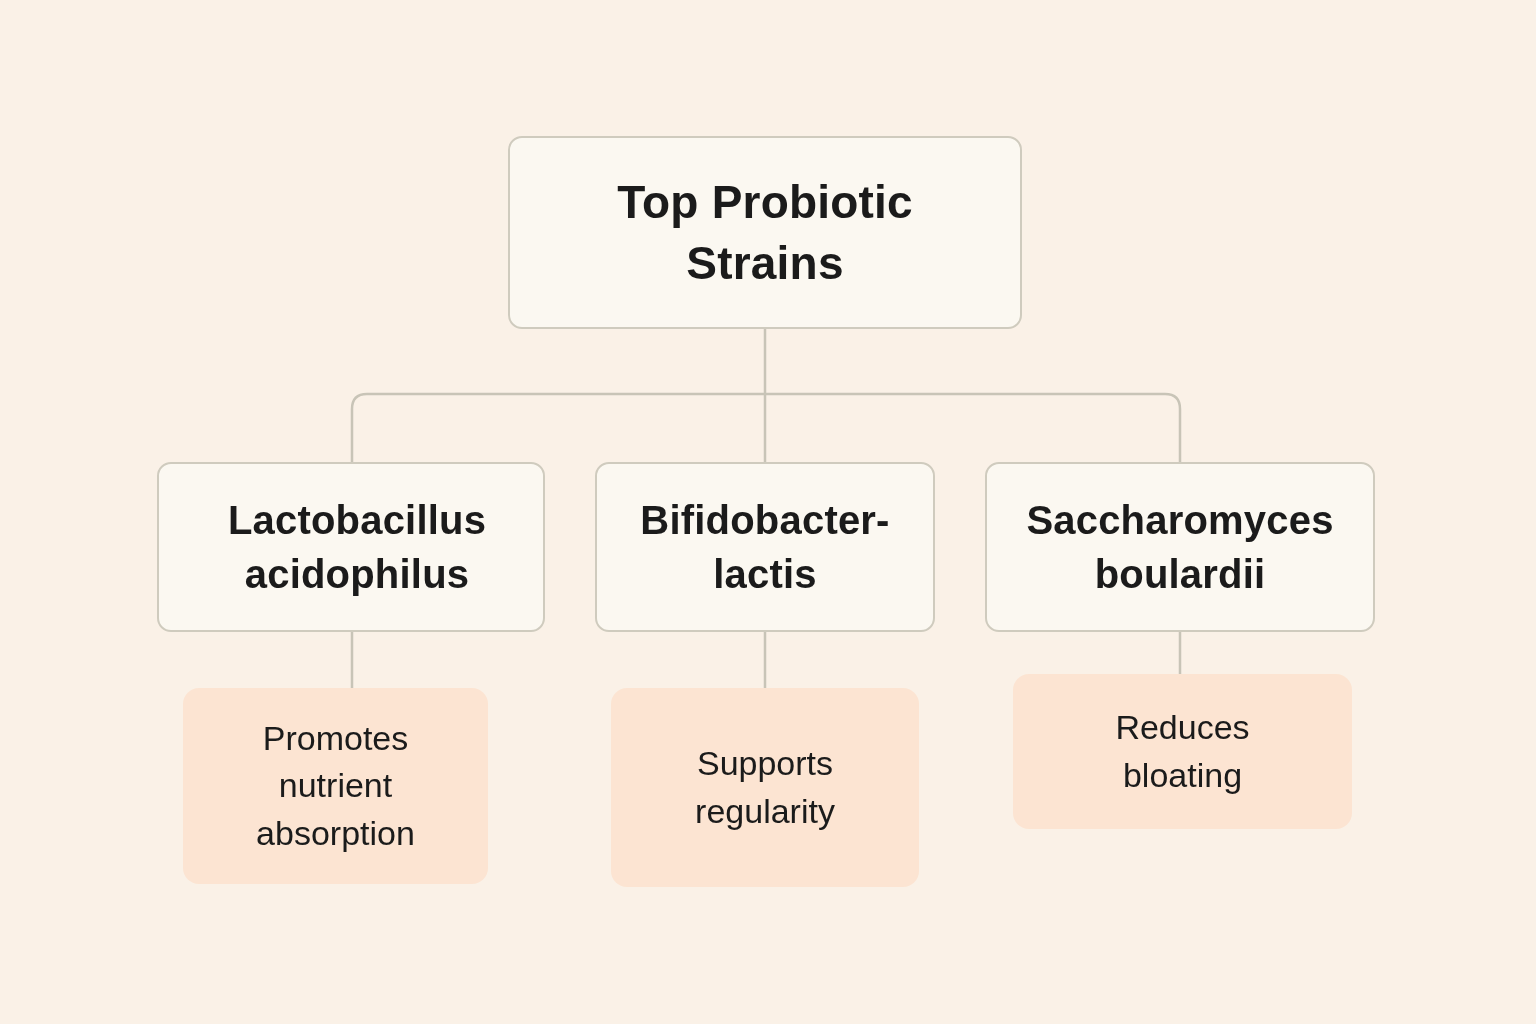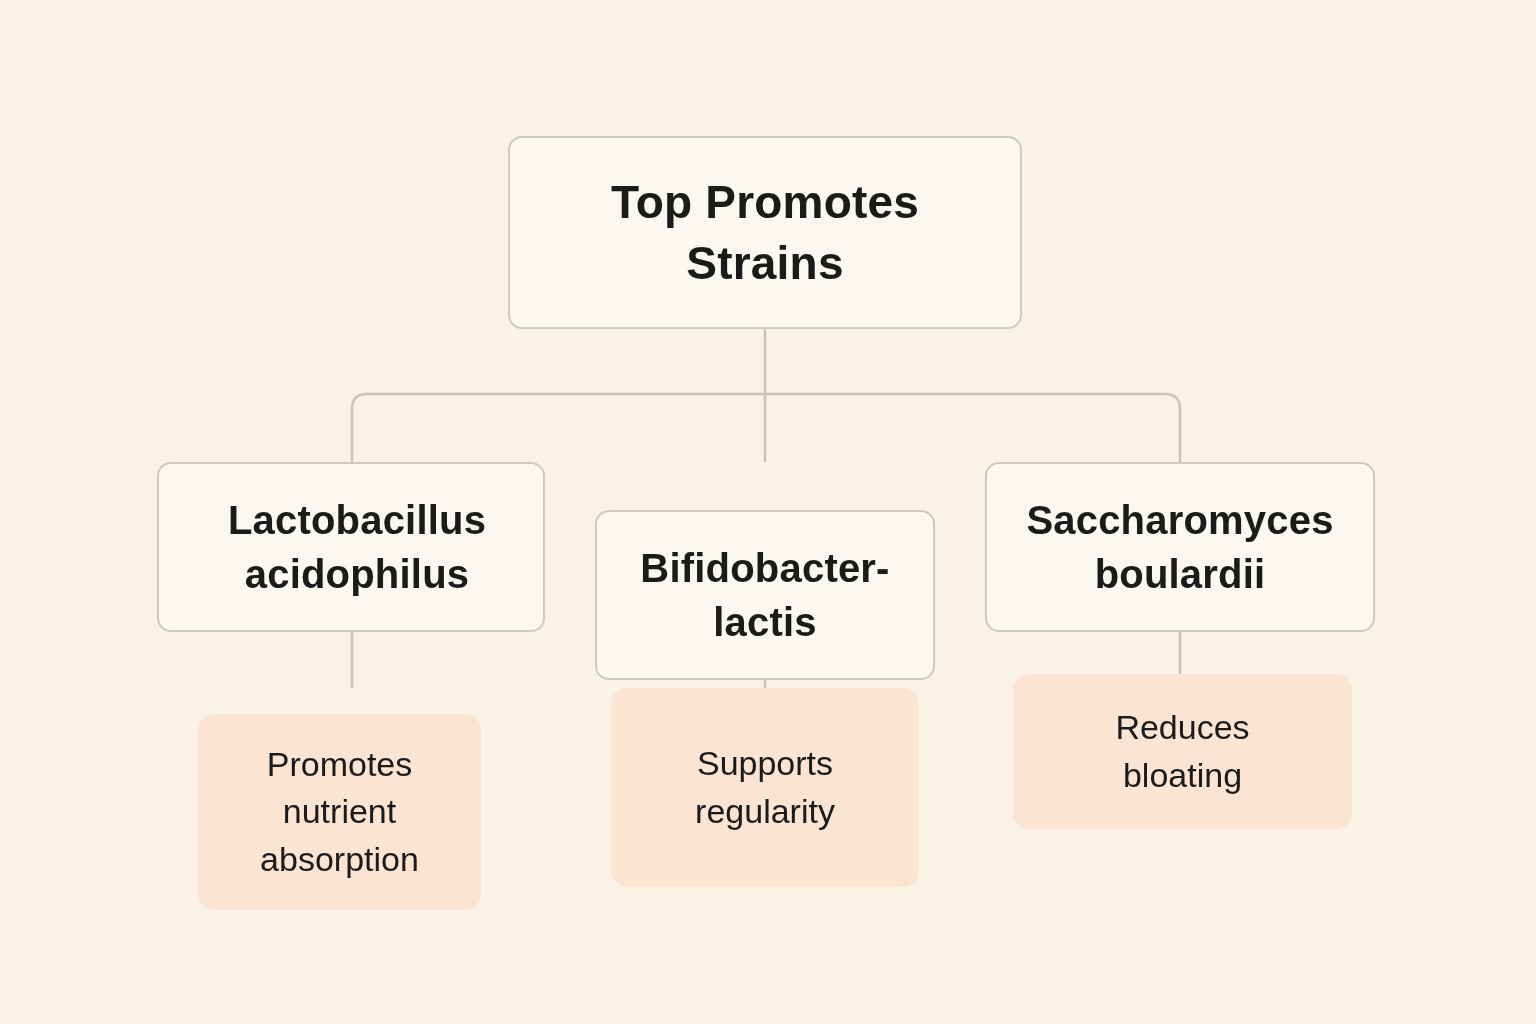--- a/index.html
+++ b/index.html
@@ -41,55 +41,55 @@
   }
   .node.root{
     left:508px;top:136px;width:514px;height:193px;
     font-size:46px;line-height:1.32;
   }
   .node.strain{
     top:462px;height:170px;
     font-size:40px;line-height:1.35;
   }
   .node.strain.s0{left:157px;width:388px;padding-left:12px;}
-  .node.strain.s1{left:595px;width:340px;margin-top:48px;}
+  .node.strain.s1{left:595px;width:340px;}
   .node.strain.s2{left:985px;width:390px;}
   .benefit{
     position:absolute;
     display:flex;
     align-items:center;
     justify-content:center;
     text-align:center;
     background:var(--benefit-fill);
     border:none;
     border-radius:16px;
     white-space:pre-line;
     font-size:34px;
     line-height:1.4;
     font-weight:500;
   }
-  .benefit.b0{left:183px;top:714px;width:283px;height:196px;margin-left:15px;}
+  .benefit.b0{left:183px;top:688px;width:305px;height:196px;}
   .benefit.b1{left:611px;top:688px;width:308px;height:199px;}
   .benefit.b2{left:1013px;top:674px;width:339px;height:155px;}
 </style>
 </head>
 <body>
 
 <div class="canvas">
 
   <svg class="connectors" viewBox="0 0 1536 1024" xmlns="http://www.w3.org/2000/svg" aria-hidden="true">
     <path d="M765 329 L765 462
              M352 462 L352 409 Q352 394 367 394 L1165 394 Q1180 394 1180 409 L1180 462
              M352 632 L352 688
              M765 632 L765 688
              M1180 632 L1180 688" fill="none" stroke="var(--connector)" stroke-width="2.5"></path>
   </svg>
 
   <div class="node root">
-    <span>Top Promotes
+    <span>Top Probiotic
 Strains</span>
   </div>
 
   <div class="node strain s0">
     <span>Lactobacillus
 acidophilus</span>
   </div>
   <div class="node strain s1">
     <span>Bifidobacter-
 lactis</span>

